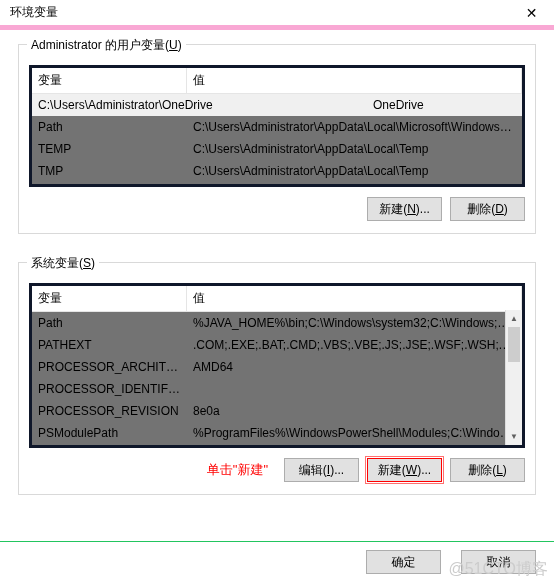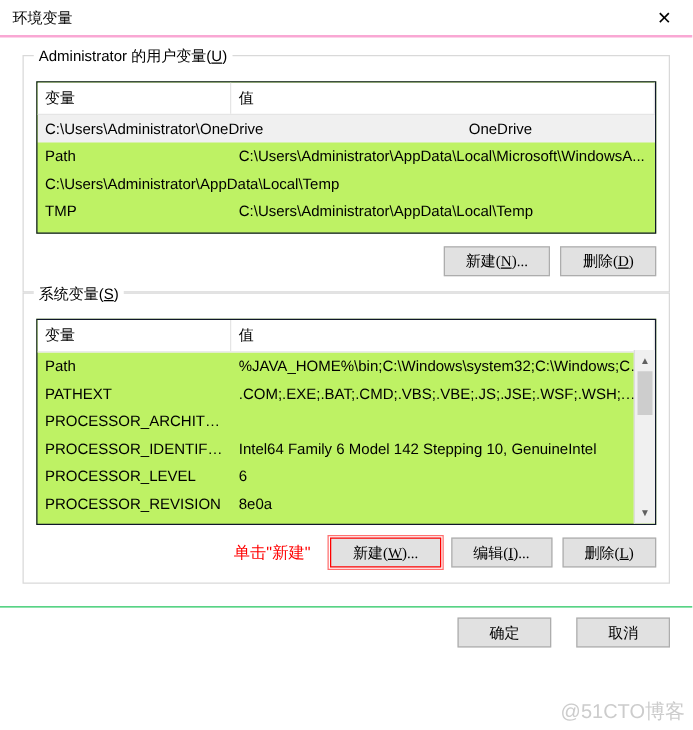--- a/index.html
+++ b/index.html
@@ -1,35 +1,35 @@
 <!DOCTYPE html>
 <html><head>
 <meta charset="utf-8">
 <style>
 *{box-sizing:border-box;margin:0;padding:0}
 body{font-family:"Microsoft YaHei","Segoe UI",Tahoma,sans-serif;font-size:12px;background:#fff;width:554px;height:584px;overflow:hidden;position:relative}
-.titlebar{height:30px;display:flex;align-items:center;justify-content:space-between;padding:0 0 0 10px;border-bottom:2px solid #f9a8d4}
+.titlebar{height:30px;display:flex;align-items:center;justify-content:space-between;padding:0 0 0 10px;border-bottom:5px solid #f9a8d4}
 .title{font-size:12px;color:#000}
 .close-btn{width:45px;height:30px;display:flex;align-items:center;justify-content:center;font-size:14px;color:#000;background:transparent}
 .body{padding:14px 18px 14px 18px}
-.group{border:1px solid #d9d9d9;margin-bottom:0;position:relative;padding:20px 10px 12px 10px}
+.group{border:1px solid #d9d9d9;margin-bottom:28px;position:relative;padding:20px 10px 12px 10px}
 .group-label{position:absolute;top:-8px;left:8px;background:#fff;padding:0 4px;font-size:12px}
-.tbl{border:1px solid #0f172a;width:100%;height:140px;overflow:hidden;position:relative;background:#bef264}
+.tbl{border:3px solid #0f172a;width:100%;height:140px;overflow:hidden;position:relative;background:#737373}
 .tbl-head{display:flex;border-bottom:1px solid #e5e5e5;background:#fff}
 .th{padding:4px 6px;font-size:12px;border-right:1px solid #e5e5e5;white-space:nowrap}
 .th1{flex:0 0 155px}
 .th2{flex:1}
 .tbl-body{overflow-y:auto}
 .tr{display:flex;padding:2px 0}
 .tr.sel{background:#f0f0f0}
 .td{padding:2px 6px;font-size:12px;white-space:nowrap;overflow:hidden;text-overflow:ellipsis}
 .td1{flex:0 0 155px}
 .td2{flex:1}
 .btn-row{display:flex;justify-content:flex-end;gap:8px;margin-top:10px;align-items:center}
-.btn{min-width:75px;height:24px;border:1px solid #adadad;background:#e1e1e1;font-size:12px;padding:0 17px;font-family:Liberation Serif, serif;cursor:pointer}
+.btn{min-width:75px;height:24px;border:1px solid #adadad;background:#e1e1e1;font-size:12px;padding:0 6px;font-family:Liberation Sans, sans-serif;cursor:pointer}
 .btn.hl{border:1px solid #ff0000;outline:1px solid #ff7070;outline-offset:1px}
 .hint{color:#ff0000;font-size:13px;margin-right:8px}
 .bottom-btns{display:flex;justify-content:flex-end;gap:20px;padding:8px 18px 14px 0;border-top:1px solid #22c55e;margin-top:4px}
 .scrollbar{position:absolute;right:0;top:24px;bottom:0;width:17px;background:#f0f0f0;border-left:1px solid #ddd}
 .scroll-thumb{position:absolute;left:2px;right:2px;top:0;height:35px;background:#cdcdcd}
 .scroll-arrow{position:absolute;left:0;right:0;height:17px;display:flex;align-items:center;justify-content:center;font-size:8px;color:#606060}
 .sa-top{top:0}
 .sa-bot{bottom:0}
 .watermark{position:absolute;right:6px;bottom:4px;color:#ccc;font-size:16px}
 .u{text-decoration:underline}
@@ -58,20 +58,21 @@
       <div class="tbl-body" id="user-tbody">
           <div class="tr sel">
             <div class="td td2">C:\Users\Administrator\OneDrive</div>
             <div class="td td1">OneDrive</div>
           </div>
           <div class="tr">
             <div class="td td1">Path</div>
             <div class="td td2">C:\Users\Administrator\AppData\Local\Microsoft\WindowsA...</div>
           </div>
           <div class="tr">
+            <div class="td td1">TEMP</div>
             <div class="td td2">C:\Users\Administrator\AppData\Local\Temp</div>
           </div>
           <div class="tr">
             <div class="td td1">TMP</div>
             <div class="td td2">C:\Users\Administrator\AppData\Local\Temp</div>
           </div>
         </div>
     </div>
     <div class="btn-row">
       <button class="btn"><span>新建(</span><span class="u">N</span><span>)...</span></button>
@@ -92,48 +93,44 @@
           <div class="tr">
             <div class="td td1">Path</div>
             <div class="td td2">%JAVA_HOME%\bin;C:\Windows\system32;C:\Windows;C:\W...</div>
           </div>
           <div class="tr">
             <div class="td td1">PATHEXT</div>
             <div class="td td2">.COM;.EXE;.BAT;.CMD;.VBS;.VBE;.JS;.JSE;.WSF;.WSH;.MSC</div>
           </div>
           <div class="tr">
             <div class="td td1">PROCESSOR_ARCHITECT...</div>
+            <div class="td td2">AMD64</div>
           </div>
           <div class="tr">
             <div class="td td1">PROCESSOR_IDENTIFIER</div>
-            <div class="td td2">Intel64 Family 6 Model 142 Stepping 10, GenuineIntel</div>
-          </div>
-          <div class="tr">
-            <div class="td td1">PROCESSOR_LEVEL</div>
-            <div class="td td2">6</div>
           </div>
           <div class="tr">
             <div class="td td1">PROCESSOR_REVISION</div>
             <div class="td td2">8e0a</div>
           </div>
           <div class="tr">
             <div class="td td1">PSModulePath</div>
             <div class="td td2">%ProgramFiles%\WindowsPowerShell\Modules;C:\Windows\...</div>
           </div>
         </div>
       <div class="scrollbar">
         <div class="scroll-arrow sa-top">▲</div>
         <div class="scroll-thumb" style="top:17px"></div>
         <div class="scroll-arrow sa-bot">▼</div>
       </div>
     </div>
     <div class="btn-row">
       <span class="hint">单击"新建"</span>
+      <button class="btn"><span>编辑(</span><span class="u">I</span><span>)...</span></button>
       <button class="btn hl"><span>新建(</span><span class="u">W</span><span>)...</span></button>
-      <button class="btn"><span>编辑(</span><span class="u">I</span><span>)...</span></button>
       <button class="btn"><span>删除(</span><span class="u">L</span><span>)</span></button>
     </div>
   </div>
 
 </div>
 
 <div class="bottom-btns">
   <button class="btn">确定</button>
   <button class="btn">取消</button>
 </div>

